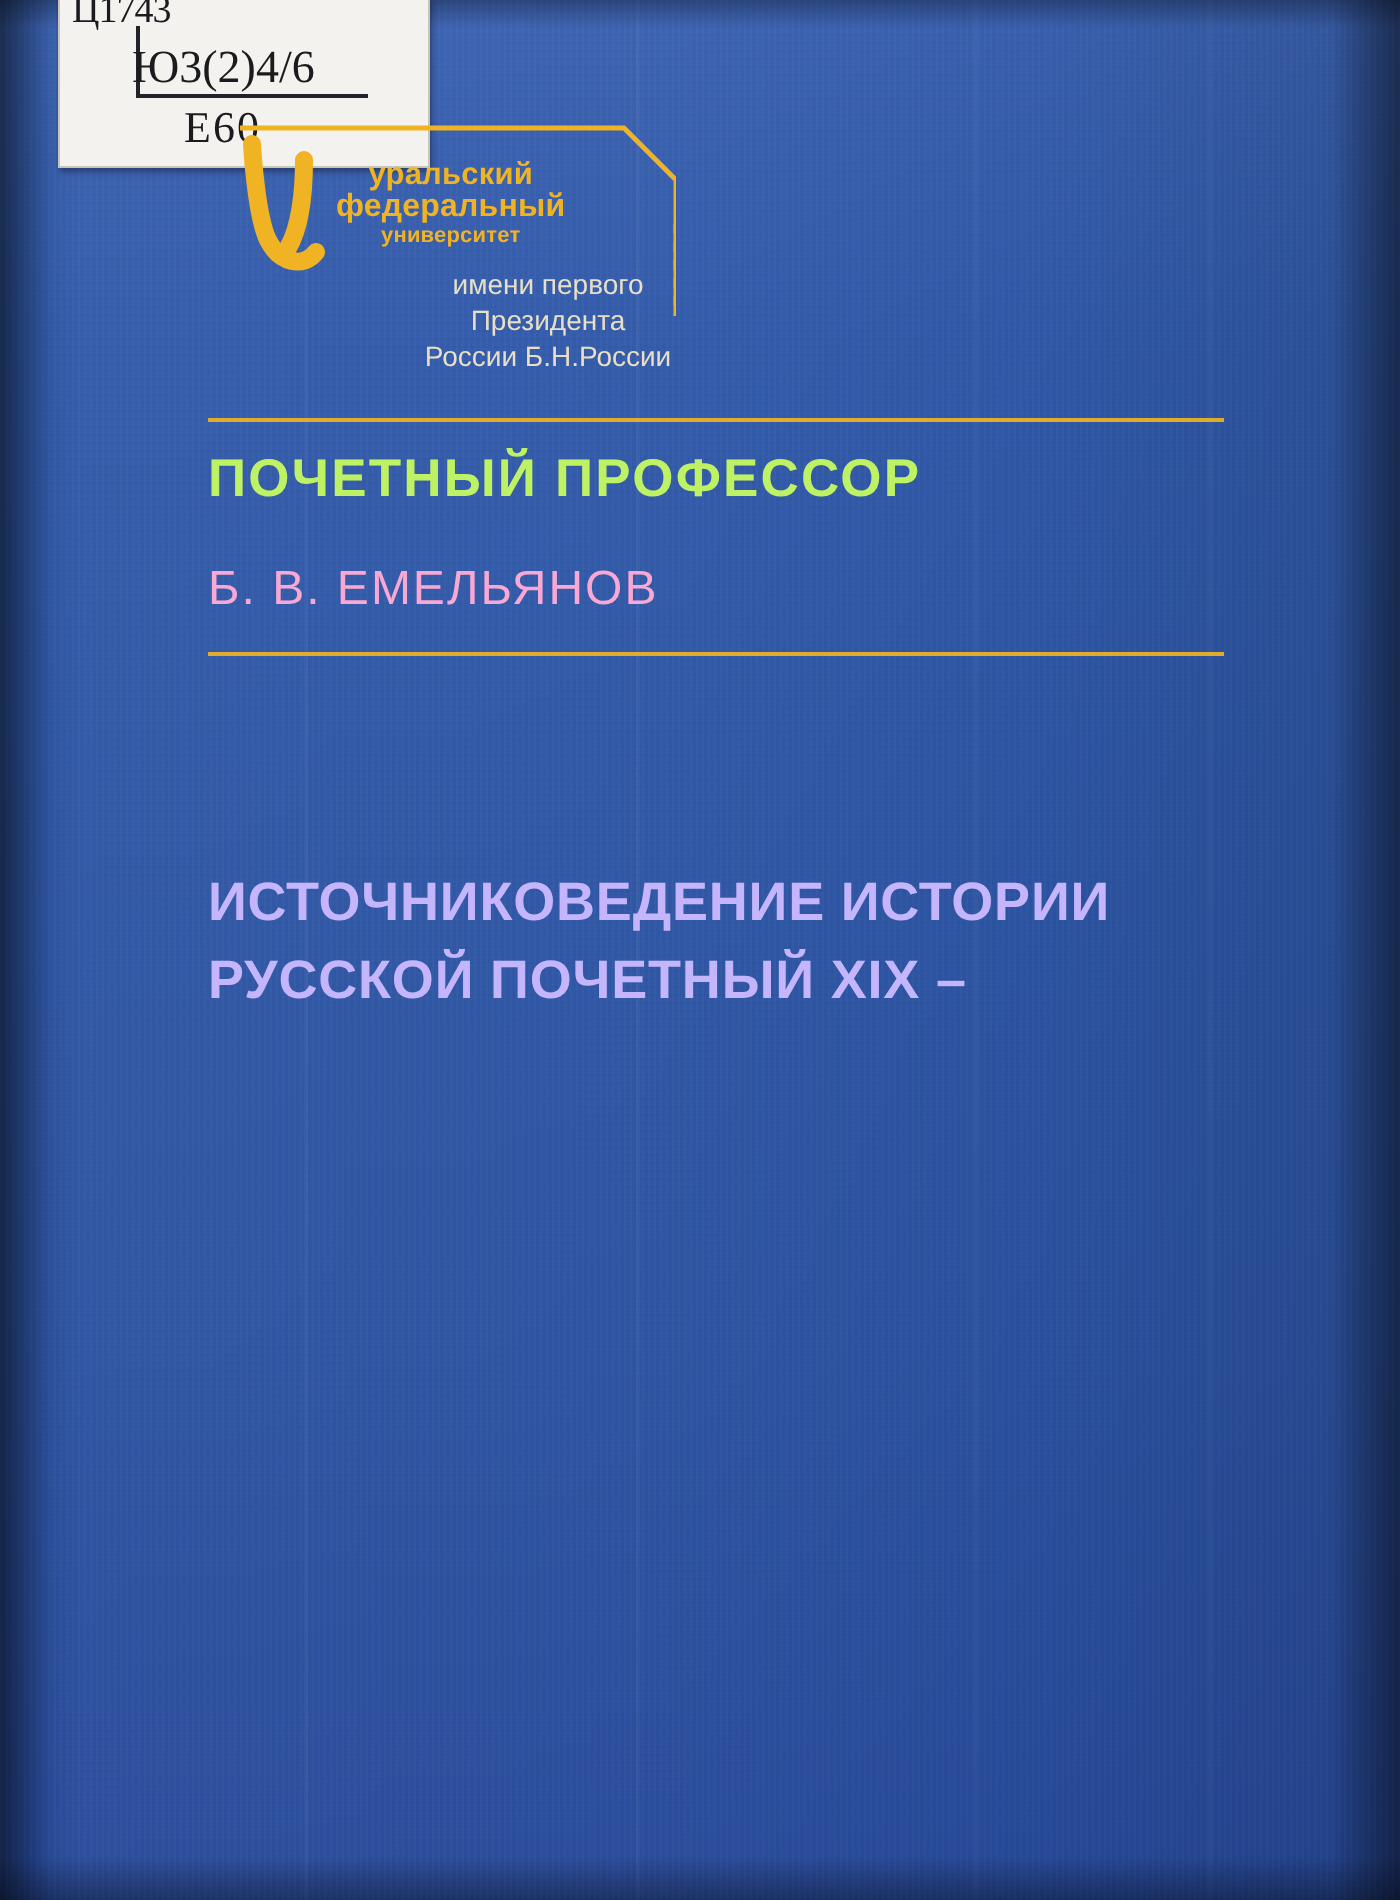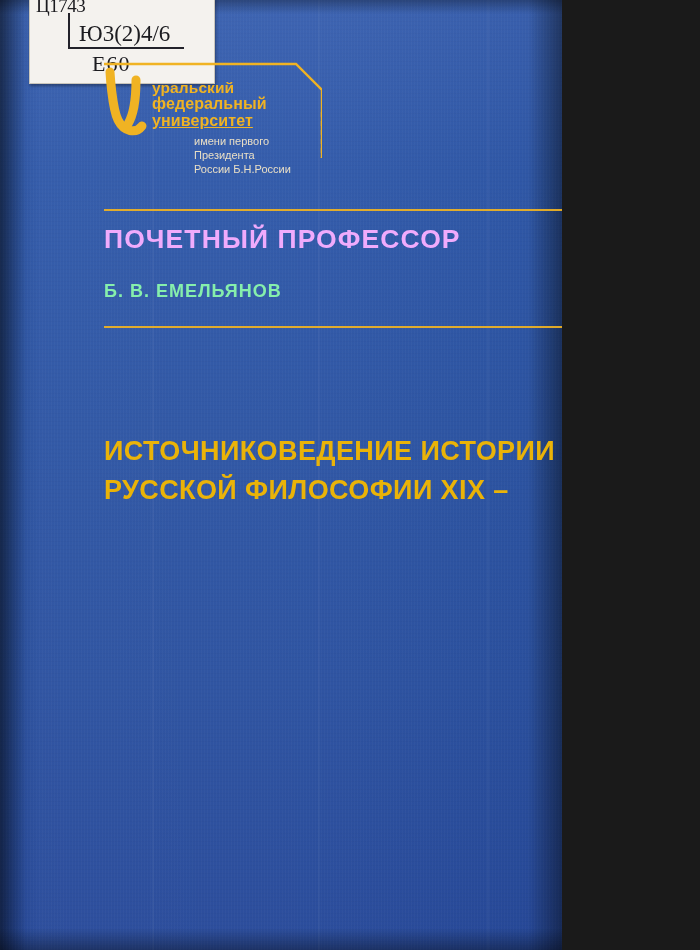--- a/index.html
+++ b/index.html
@@ -5,21 +5,21 @@
   html, body {
     margin: 0;
     padding: 0;
     background: #1a1a1a;
   }
   body {
     font-family: "Liberation Sans", sans-serif;
   }
   .page {
     position: relative;
-    width: 562px;
+    width: 700px;
     height: 950px;
     overflow: hidden;
     background: #2f58a8;
   }
   
   .cover-bg {
     position: absolute;
     inset: 0;
     background:
       linear-gradient(90deg,
@@ -77,21 +77,21 @@
     font-family: "Liberation Serif", serif;
     color: #1b1b1f;
     white-space: nowrap;
   }
   .sticker-line.l1 {
     left: 6px; top: -4px;
     font-size: 19px;
     letter-spacing: -0.5px;
   }
   .sticker-line.l2 {
-    left: 49px; top: 22px;
+    left: 36px; top: 22px;
     font-size: 23px;
   }
   .sticker-line.l3 {
     left: 62px; top: 52px;
     font-size: 22px;
     letter-spacing: 1px;
   }
   .sticker-rule {
     position: absolute;
     left: 38px;
@@ -105,90 +105,91 @@
     left: 38px;
     top: 14px;
     width: 2px;
     height: 34px;
     background: #22222a;
   }
 
   
   .logo {
     position: absolute;
-    left: 96px;
+    left: 112px;
     top: 62px;
     width: 226px;
     height: 100px;
+    text-align: center;
   }
   .logo svg { display: block; }
   .logo-text {
     position: absolute;
     left: 56px;
     top: 18px;
     color: #f0b323;
     line-height: 1.04;
   }
   .logo-text .lt1, .logo-text .lt2, .logo-text .lt3 {
     display: block;
     font-weight: bold;
     letter-spacing: 0.1px;
   }
   .logo-text .lt1 { font-size: 15.5px; }
   .logo-text .lt2 { font-size: 16px; }
-  .logo-text .lt3 { font-size: 16px; text-decoration: underline; }
+  .logo-text .lt3 { font-size: 11px; }
   .logo-sub {
     position: absolute;
     left: 56px;
     top: 72px;
     color: #e9dfc6;
-    font-size: 11px;
+    font-size: 14px;
     line-height: 1.28;
     margin-left: 42px;
   }
   .logo-sub span { display: block; }
 
   
   .rule {
     position: absolute;
     height: 1.5px;
     background: #f0b323;
     opacity: 0.92;
   }
   .rule.top { left: 104px; top: 209px; width: 508px; }
   .rule.bottom { left: 104px; top: 326px; width: 508px; }
 
   .series-title {
     position: absolute;
     left: 104px;
     top: 224px;
-    color: #f0abfc;
+    color: #bef264;
     font-size: 26.5px;
     font-weight: bold;
     letter-spacing: 1.1px;
     white-space: nowrap;
   }
   .series-author {
     position: absolute;
     left: 104px;
     top: 281px;
-    color: #86efac;
-    font-size: 18px;
-    font-weight: bold;
+    color: #f9a8d4;
+    font-size: 24px;
+    font-weight: normal;
     letter-spacing: 1.0px;
     white-space: nowrap;
   }
 
   
   .main-title {
     position: absolute;
     left: 104px;
     top: 432px;
     width: 520px;
-    color: #eab308;
+    color: #c4b5fd;
     font-size: 27px;
     font-weight: bold;
     letter-spacing: 0.4px;
     line-height: 1.45;
   }
   .main-title .tl { display: block; white-space: nowrap; }
 
   
   .streak {
     position: absolute;
@@ -241,15 +242,15 @@
     </div>
   </div>
 
   <div class="rule top"></div>
   <div class="series-title">ПОЧЕТНЫЙ ПРОФЕССОР</div>
   <div class="series-author">Б. В. ЕМЕЛЬЯНОВ</div>
   <div class="rule bottom"></div>
 
   <div class="main-title">
     <span class="tl">ИСТОЧНИКОВЕДЕНИЕ ИСТОРИИ</span>
-    <span class="tl">РУССКОЙ ФИЛОСОФИИ XIX –</span>
+    <span class="tl">РУССКОЙ ПОЧЕТНЫЙ XIX –</span>
   </div>
 </div>
 
 </body></html>

